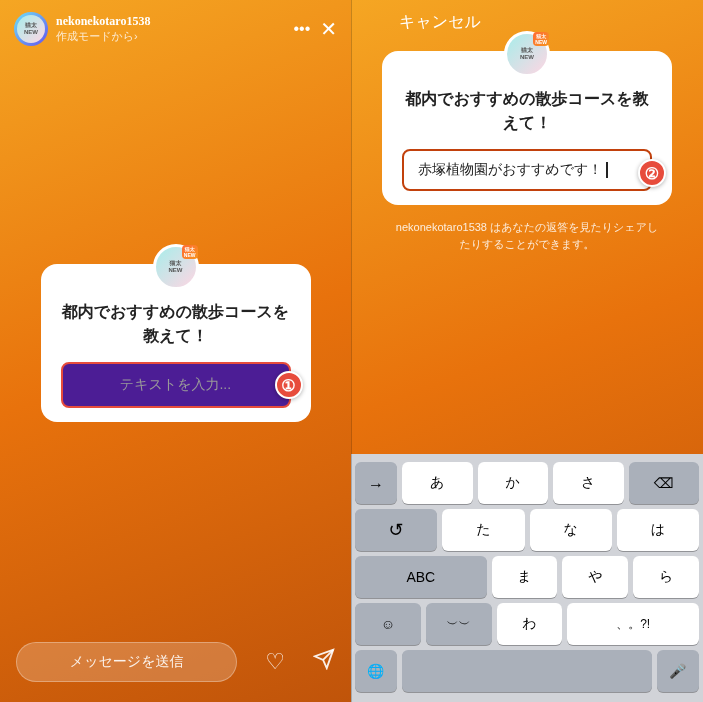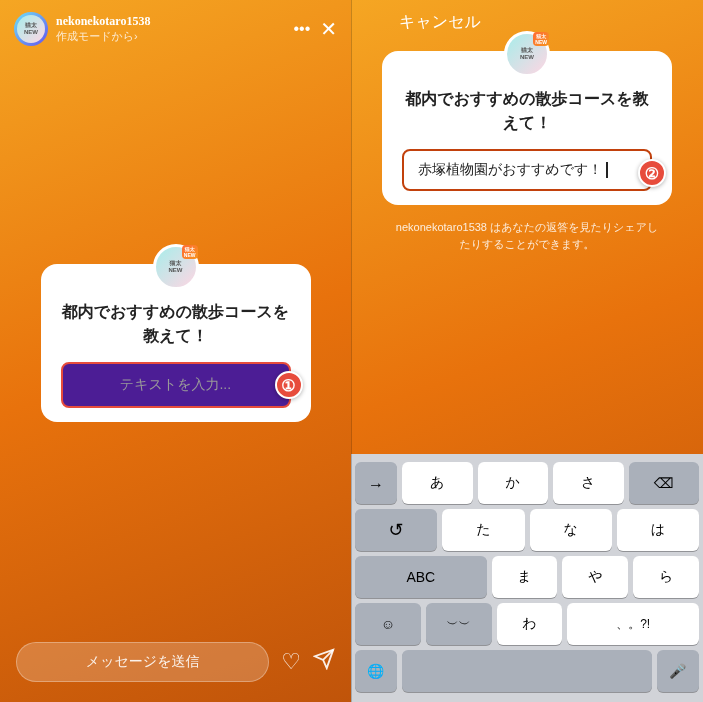--- a/index.html
+++ b/index.html
@@ -115,21 +115,21 @@
       box-shadow: 0 1px 4px rgba(0,0,0,0.3);
     }
     .badge-1 { right: -14px; top: 50%; transform: translateY(-50%); }
     .badge-2 { right: -14px; top: 10px; }
     .badge-3 { right: -14px; top: 10px; }
 
     .left-footer {
       padding: 10px 16px 20px;
       display: flex;
       align-items: center;
-      gap: 12px;
+      gap: 28px;
     }
     .message-btn {
       flex: 1;
       background: rgba(255,255,255,0.2);
       border-radius: 24px;
       padding: 10px 16px;
       color: rgba(255,255,255,0.9);
       font-size: 14px;
       text-align: center;
       border: 1px solid rgba(255,255,255,0.3);

